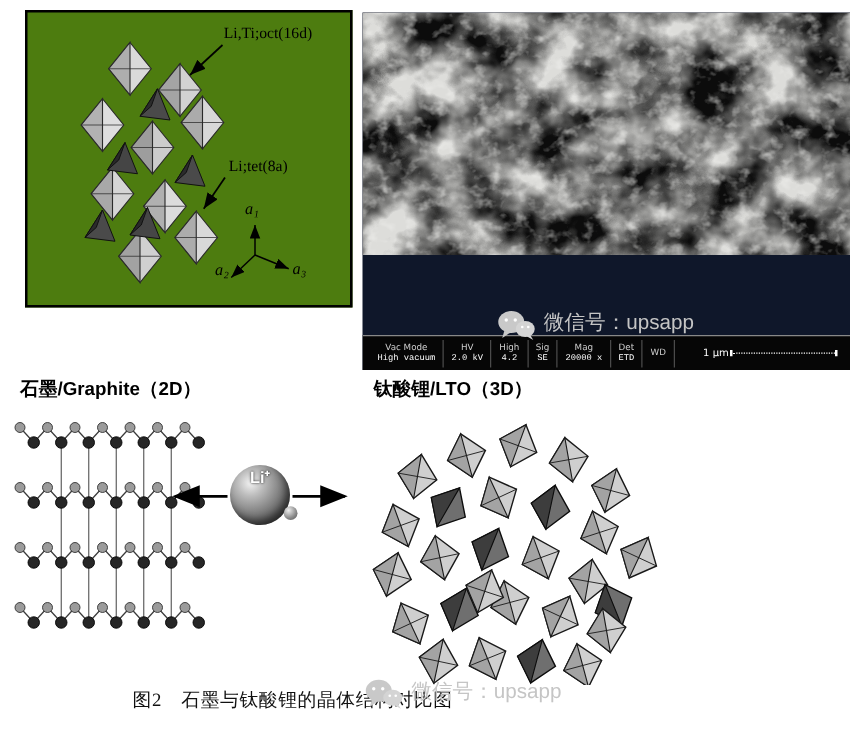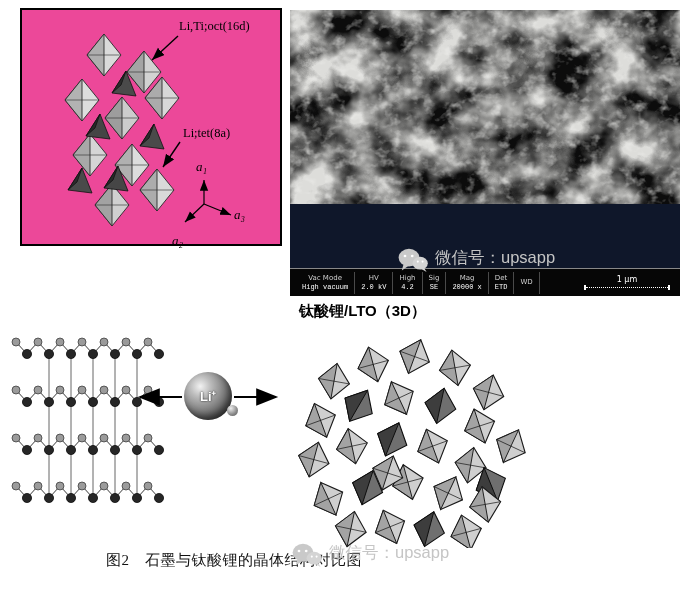--- a/index.html
+++ b/index.html
@@ -1,37 +1,37 @@
 <!DOCTYPE html>
 <html><head>
 <meta charset="utf-8">
 <style>
   *{margin:0;padding:0;box-sizing:border-box}
   body{background:#ffffff}
   .page{position:relative;width:689px;height:590px;background:#fff;font-family:"Liberation Sans",sans-serif;overflow:hidden}
 
   
-  .fig1-box{position:absolute;left:20px;top:8px;width:262px;height:238px;border:2px solid #000;background:#ec4899}
+  .fig1-box{position:absolute;left:20px;top:8px;width:262px;height:238px;border:2px solid #000;background:#4d7c0f}
   .fig1-box svg{position:absolute;left:0;top:0}
   .ann{position:absolute;font:12.5px "Liberation Serif",serif;color:#000;white-space:nowrap}
   .lbl-oct{left:157px;top:9px}
   .lbl-tet{left:161px;top:116px}
   .axis{position:absolute;font:italic 13px "Liberation Serif",serif;color:#000}
   .a1{left:174px;top:149px}
-  .a2{left:150px;top:223px}
+  .a2{left:150px;top:198px}
   .a3{left:212px;top:197px}
 
   
   .sem{position:absolute;left:290px;top:10px;width:390px;height:286px;background:#0f172a;overflow:hidden}
   .sem-noise{position:absolute;left:0;top:0}
   .sem-bar{position:absolute;left:0;bottom:0;width:100%;height:28px;background:#060606;display:flex;align-items:center;padding:2px 6px;border-top:1px solid #888}
   .sem-col{display:flex;flex-direction:column;align-items:center;justify-content:center;padding:0 6px;border-right:1px solid #4a4a4a;height:22px}
   .sem-h{font-size:7px;line-height:9px;color:#cfcfcf;font-family:"DejaVu Sans",sans-serif;white-space:nowrap}
   .sem-v{font-size:7px;line-height:9px;color:#fff;font-family:Liberation Mono, monospace;white-space:nowrap}
-  .sem-scale{margin-left:auto;display:flex;flex-direction:column;align-items:center;gap:1px;padding-right:4px}
+  .sem-scale{margin-left:auto;display:flex;flex-direction:row;align-items:center;gap:1px;padding-right:4px}
   .sem-scale-label{font-size:8px;color:#fff;font-family:"DejaVu Sans",sans-serif}
   .sem-scale-line{width:86px;height:5px;border-left:2px solid #fff;border-right:2px solid #fff;position:relative}
   .sem-scale-line::after{content:"";position:absolute;left:0;right:0;top:2px;border-top:1px dotted #fff}
 
   
   .caption{position:absolute;font:15px "Liberation Serif",serif;color:#111;letter-spacing:.5px;white-space:nowrap}
   .cap1{left:199px;top:257px}
   .cap2{left:106px;top:551px}
   .watermark{position:absolute;display:flex;align-items:flex-start;gap:6px;color:#c5c5c5;font:16.5px "Liberation Sans",sans-serif;white-space:nowrap;z-index:5}
   .wm1{left:397px;top:247px}
@@ -40,21 +40,21 @@
   
   .f2label{position:absolute;font-weight:bold;font-size:15px;color:#000;font-family:"Liberation Sans",sans-serif;white-space:nowrap}
   .f2l-left{left:16px;top:302px}
   .f2l-right{left:299px;top:302px}
   .graphite{position:absolute;left:6px;top:330px}
   .lto{position:absolute;left:282px;top:320px}
   .ion{position:absolute;left:128px;top:370px;width:160px;height:54px}
   .ion-arrows{position:absolute;left:0;top:0}
   .ion-sphere{position:absolute;left:56px;top:2px;width:48px;height:48px;border-radius:50%;
     background:radial-gradient(circle at 34% 30%, #f2f2f2 0%, #bdbdbd 22%, #7a7a7a 55%, #3f3f3f 85%);
-    display:flex;align-items:center;justify-content:center;box-shadow:inset -3px -4px 6px rgba(0,0,0,.45)}
+    display:flex;justify-content:center;box-shadow:inset -3px -4px 6px rgba(0,0,0,.45)}
   .ion-sphere span{color:#fff;font:bold 13px "Liberation Sans",sans-serif;text-shadow:0 0 2px #000}
   .ion-mini{position:absolute;left:99px;top:35px;width:11px;height:11px;border-radius:50%;
     background:radial-gradient(circle at 35% 30%, #eee, #888 60%, #555)}
 </style>
 </head>
 <body>
 
 <div class="page">
 
   <div class="fig1-box">
@@ -185,20 +185,21 @@
       <circle cx="10" cy="11" r="1.7" fill="#fff"></circle>
         <circle cx="19" cy="11" r="1.7" fill="#fff"></circle>
       <ellipse cx="29" cy="20" rx="9.5" ry="8" fill="#d4d4d4"></ellipse>
       <polygon points="34,26 37,31 30,27" fill="#d4d4d4"></polygon>
       <circle cx="26" cy="18" r="1.3" fill="#fff"></circle>
         <circle cx="32" cy="18" r="1.3" fill="#fff"></circle>
     </svg>
     <span>微信号：upsapp</span>
   </div>
 
+  <div class="f2label f2l-left">石墨/Graphite（2D）</div>
   <div class="f2label f2l-right">钛酸锂/LTO（3D）</div>
 
   <svg class="graphite" width="172" height="186" viewBox="0 0 172 186">
     <defs>
       <g id="glayer">
         <g stroke="#3a3a3a" stroke-width="1">
           <line x1="10" y1="0" x2="21" y2="12"></line>
             <line x1="32" y1="0" x2="43" y2="12"></line>
             <line x1="54" y1="0" x2="65" y2="12"></line>
             <line x1="76" y1="0" x2="87" y2="12"></line>

